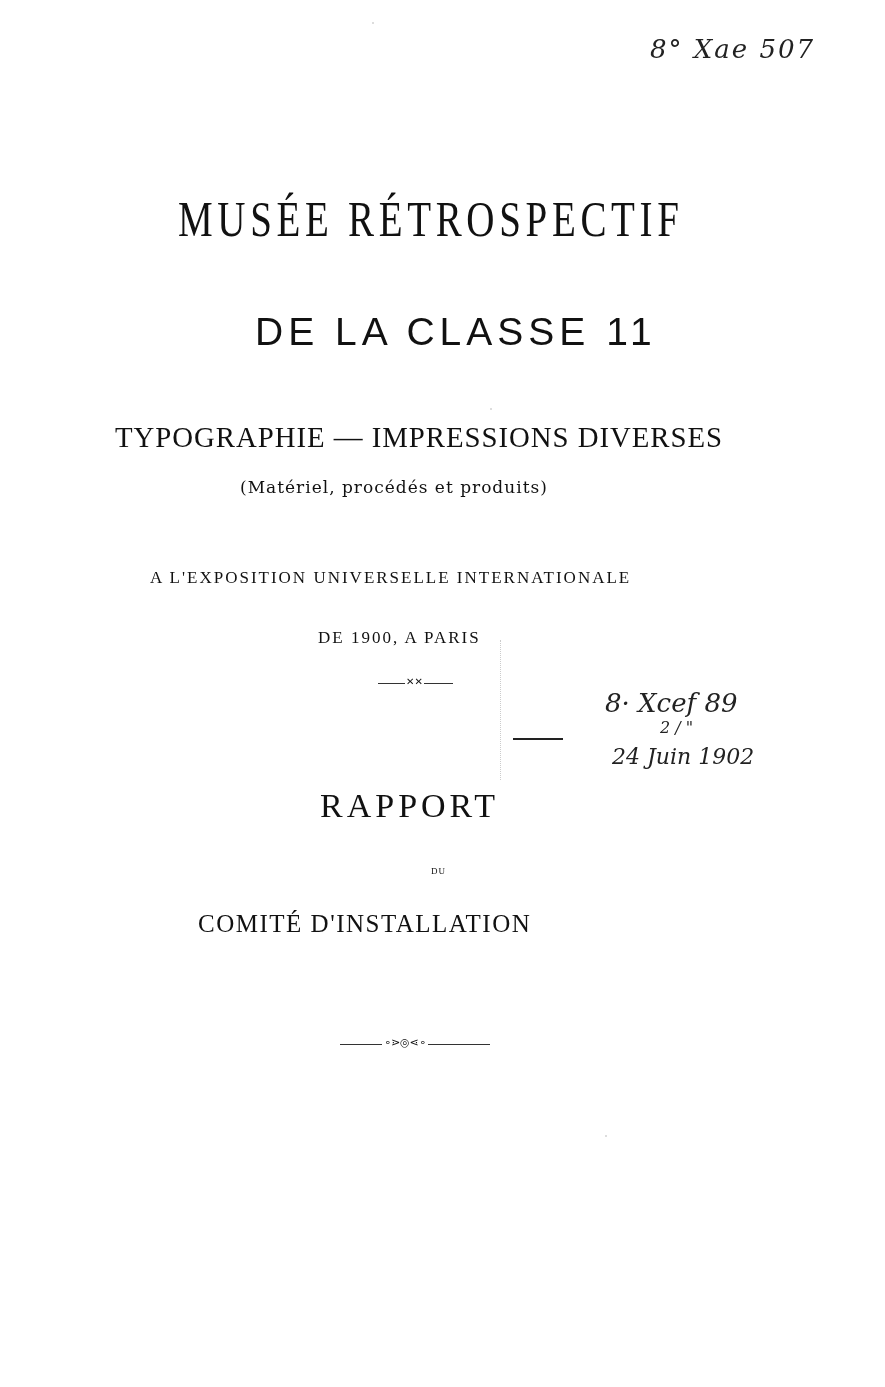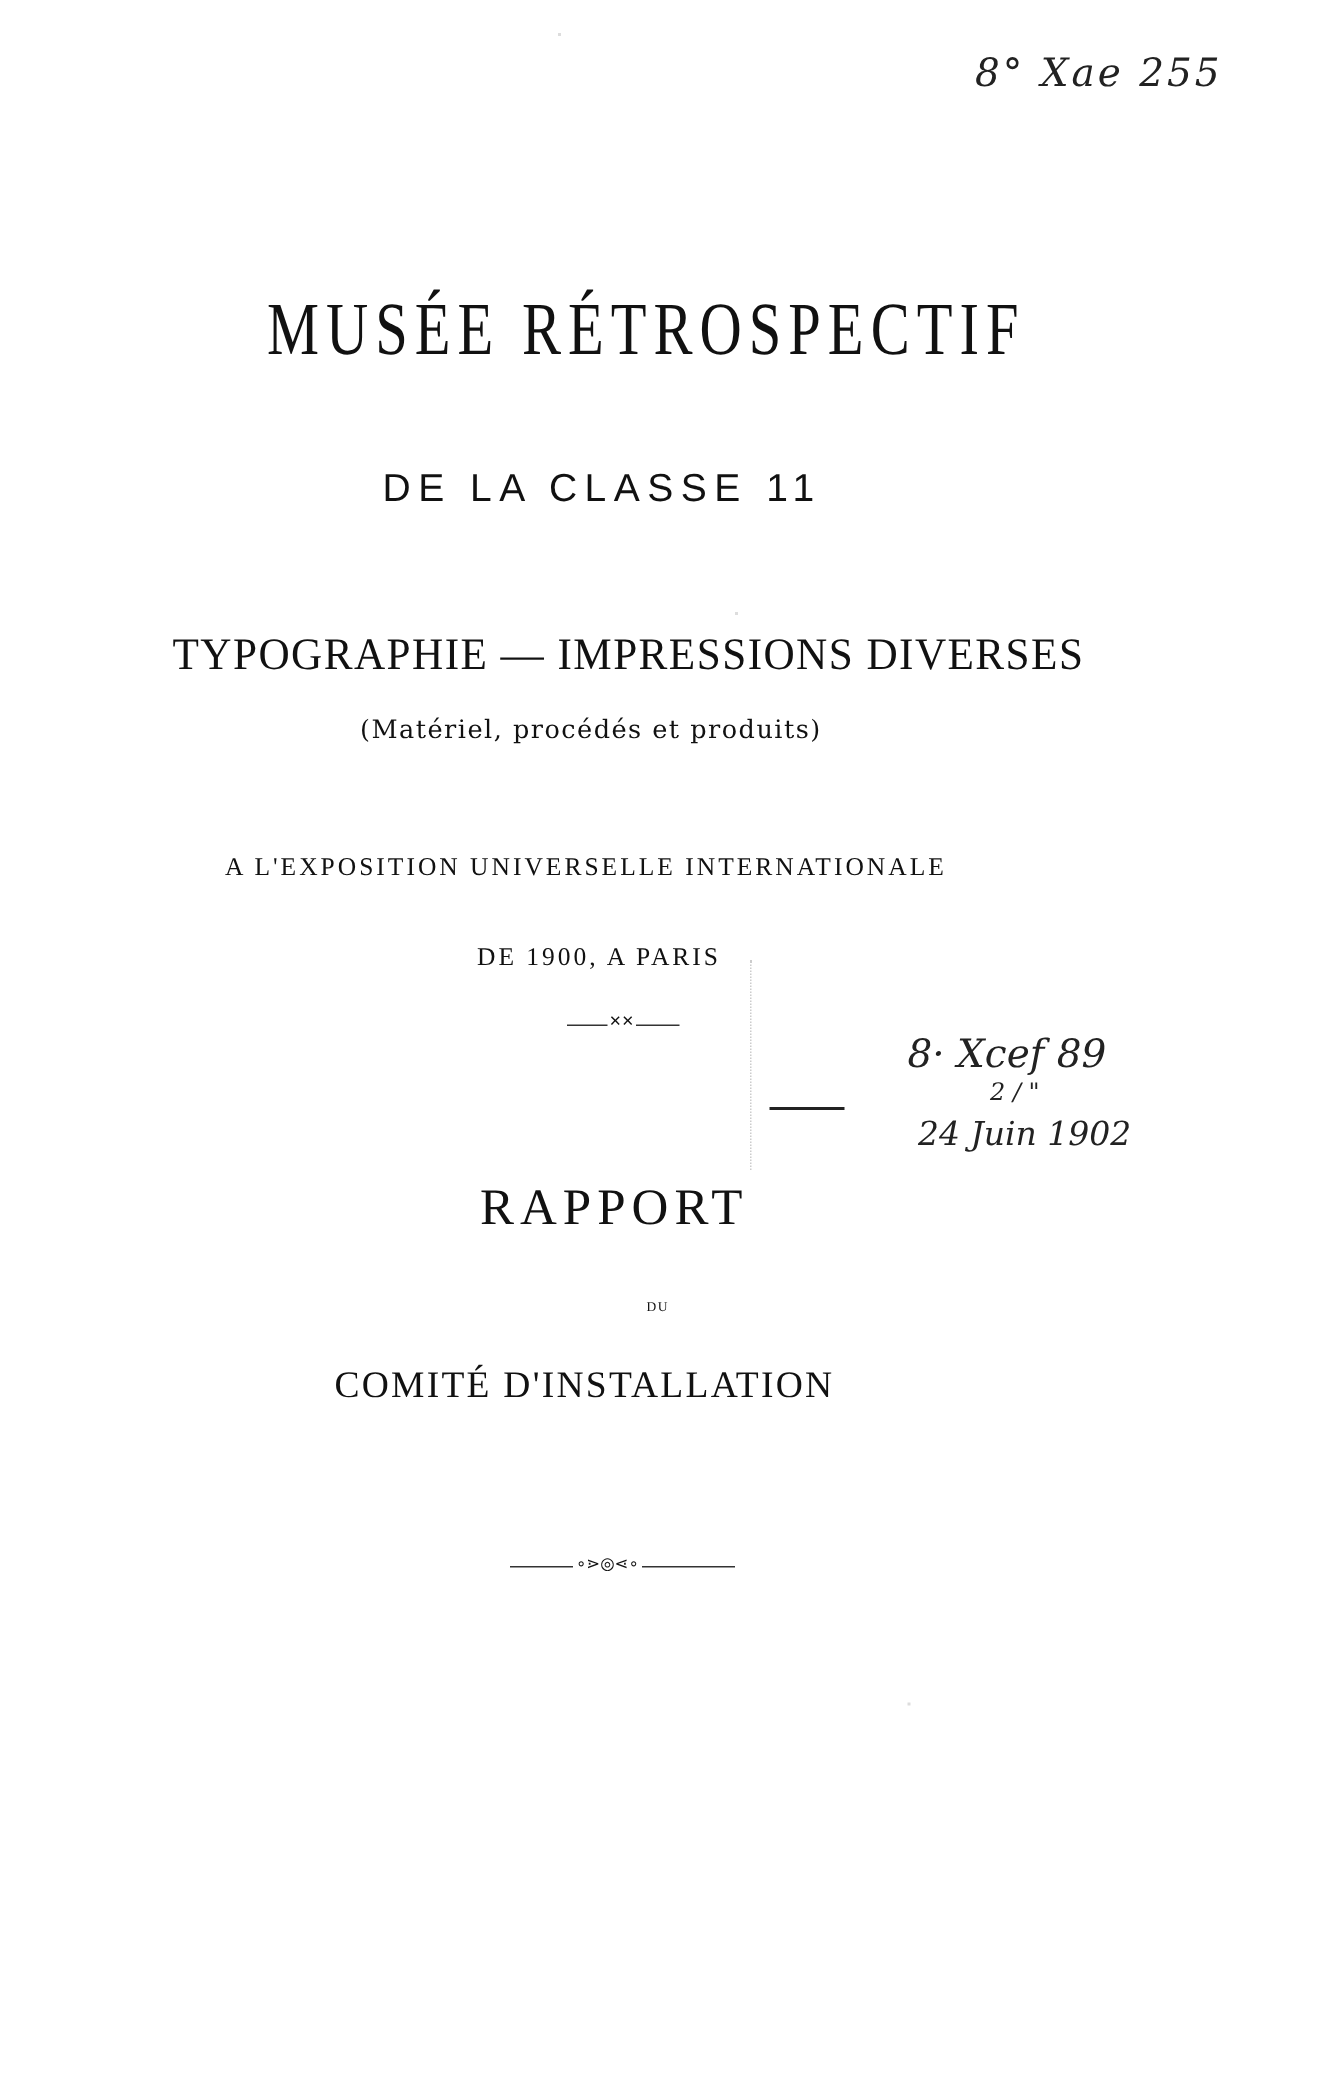--- a/index.html
+++ b/index.html
@@ -1,44 +1,44 @@
 <!DOCTYPE html>
 <html><head>
 <meta charset="utf-8">
 <style>
   html, body { margin:0; padding:0; background:#ffffff; }
   body { width:885px; height:1387px; position:relative; overflow:hidden; color:#111; }
   .abs { position:absolute; white-space:nowrap; }
   .hand { font-family:"DejaVu Serif", serif; font-style:italic; color:#222; }
   #shelfmark { left:650px; top:34px; font-size:26px; letter-spacing:2px; }
   #title1 { top:190px; left:150px; width:560px; text-align:center; font-family:"Liberation Serif", serif; font-size:50px; letter-spacing:6px; transform:scaleX(0.78); transform-origin:left top; width:720px; }
-  #title2 { top:310px; left:255px; font-family:"Liberation Sans", sans-serif; font-size:26px; letter-spacing:5px; }
+  #title2 { top:310px; left:255px; font-family:"Liberation Sans", sans-serif; font-size:39px; letter-spacing:5px; }
   #title3 { top:420px; left:115px; font-family:"Liberation Serif", serif; font-size:30px; letter-spacing:1px; transform:scaleX(0.96); transform-origin:left top; }
   #subtitle { top:477px; left:240px; font-family:"DejaVu Serif", serif; font-weight:normal; font-size:17px; letter-spacing:1px; }
   #expo1 { top:568px; left:150px; font-family:"Liberation Serif", serif; font-size:17px; letter-spacing:2px; font-variant:small-caps; }
   #expo2 { top:628px; left:318px; font-family:Liberation Serif, serif; font-size:17px; letter-spacing:2px; }
   .rule { position:absolute; height:1px; background:#333; }
   #orn1 { left:378px; top:683px; width:75px; }
   #orn1 .mark { position:absolute; left:27px; top:-7px; font-size:10px; font-family:"DejaVu Sans", sans-serif; }
   #dash { left:513px; top:738px; width:50px; height:2px; background:#222; }
   #stamp { left:500px; top:640px; width:260px; height:140px; border-left:1px dotted #ccc; }
   #stamp-code { left:605px; top:688px; font-size:26px; }
   #stamp-sub { left:660px; top:718px; font-size:16px; }
   #stamp-date { left:612px; top:744px; font-size:22px; }
   #rapport { top:787px; left:320px; font-family:"Liberation Serif", serif; font-size:34px; letter-spacing:4px;text-align:center; }
   #du { top:866px; left:408px; font-family:"Liberation Serif", serif; font-size:9px; letter-spacing:1px;margin-left:23px; }
-  #comite { top:910px; left:223px; font-family:"Liberation Serif", serif; font-size:25px; letter-spacing:1.5px; }
+  #comite { top:910px; left:198px; font-family:"Liberation Serif", serif; font-size:25px; letter-spacing:1.5px; }
   #orn2 { left:340px; top:1044px; width:150px; }
   #orn2 .mark { position:absolute; left:42px; top:-8px; font-size:11px; font-family:"DejaVu Sans", sans-serif; background:#fff; padding:0 2px; }
   .speck { position:absolute; width:2px; height:2px; background:#ddd; }
 </style>
 </head>
 <body>
 
-<div class="abs hand" id="shelfmark">8° Xae 255</div>
+<div class="abs hand" id="shelfmark">8° Xae 507</div>
 
 <div class="abs" id="title1">MUSÉE RÉTROSPECTIF</div>
 <div class="abs" id="title2">DE LA CLASSE 11</div>
 <div class="abs" id="title3">TYPOGRAPHIE — IMPRESSIONS DIVERSES</div>
 <div class="abs" id="subtitle">(Matériel, procédés et produits)</div>
 
 <div class="abs" id="expo1">A L'EXPOSITION UNIVERSELLE INTERNATIONALE</div>
 <div class="abs" id="expo2">DE 1900, A PARIS</div>
 
 <div class="rule" id="orn1">

